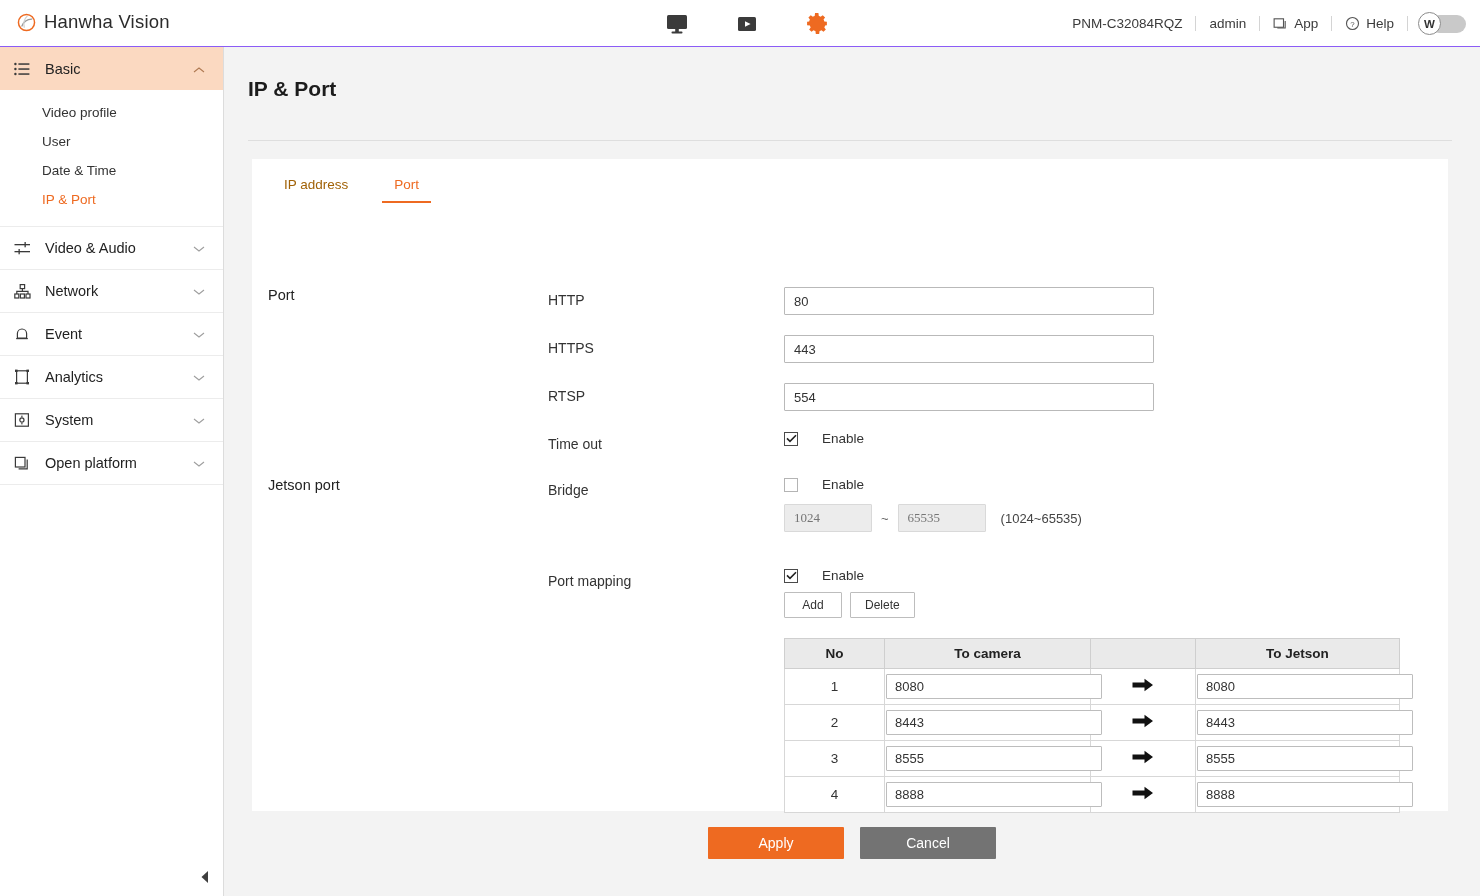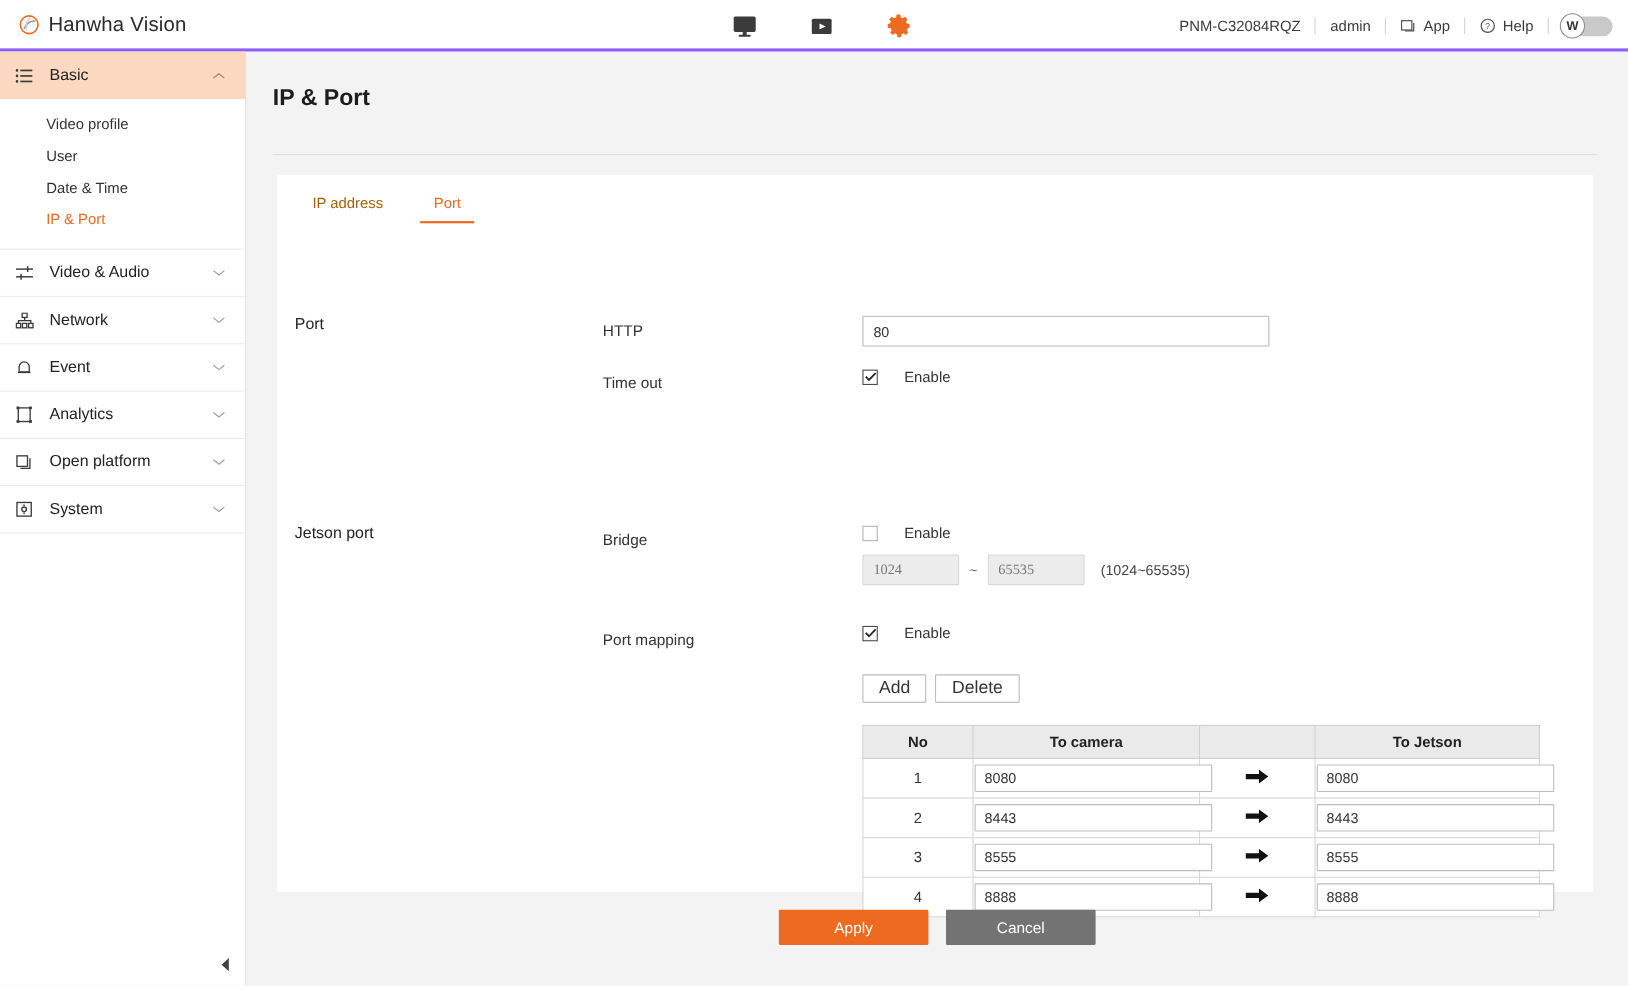--- a/index.html
+++ b/index.html
@@ -9,21 +9,21 @@
     font-family: "Liberation Sans", sans-serif;
     background: #f3f3f3;
     overflow: hidden;
   }
 
   
   .topbar {
     position: absolute; top: 0; left: 0;
     width: 1480px; height: 47px;
     background: #ffffff;
-    border-bottom: 3px solid #8b5cf6;
+    border-bottom: 1px solid #8b5cf6;
     display: flex; align-items: center;
   }
   .brand {
     position: absolute; left: 16px; top: 11px;
     display: flex; align-items: center; gap: 7px;
   }
   .brand-mark { width: 21px; height: 21px; display: block; }
   .brand-text {
     font-size: 18.5px; color: #2b2b2b; letter-spacing: .2px;
     font-weight: 400;
@@ -148,23 +148,22 @@
   .chk-label { font-size: 13.5px; color: #333; }
 
   .range-line { display: flex; align-items: center; gap: 9px; margin-top: 12px; }
   .range-dash { font-size: 13px; color: #666; }
   .range-hint { font-size: 13px; color: #444; margin-left: 6px; }
 
   .btn-line { display: flex; gap: 8px; margin-top: 9px; }
   .sbtn {
     min-width: 58px; height: 26px; padding: 0 14px;
     border: 1px solid #bdbdbd; background: #fff;
-    font-size: 16px; color: #333; cursor: pointer; border-radius: 1px;
+    font-size: 12px; color: #333; cursor: pointer; border-radius: 1px;
     font-family: "Liberation Sans", sans-serif;
-    margin-top: 21px;
   }
 
   table.pm {
     margin-top: 20px; border-collapse: collapse;
     width: 615px; table-layout: fixed;
   }
   table.pm th {
     background: #eaeaea; border: 1px solid #cfcfcf;
     font-size: 13.5px; color: #222; font-weight: 700;
     height: 30px; text-align: center;
@@ -356,42 +355,42 @@
     <span class="chev">
       <svg width="12" height="8" viewBox="0 0 12 8">
           <path d="M1 2 L6 6 L11 2" fill="none" stroke="#9e9e9e" stroke-width="1.1"></path>
         </svg>
     </span>
   </div>
 
   <div class="nav-group">
     <span class="gicon">
       <svg width="16" height="16" viewBox="0 0 16 16">
-        <rect x="1.4" y="2.4" width="9.6" height="9.6" fill="none" stroke="#3a3a3a" stroke-width="1.2"></rect>
-        <path d="M13.2 4.6 v9.2 H4.6" fill="none" stroke="#3a3a3a" stroke-width="1.2"></path>
-      </svg>
-    </span>
-    <span class="glabel">Open platform</span>
-    <span class="chev">
-      <svg width="12" height="8" viewBox="0 0 12 8">
-          <path d="M1 2 L6 6 L11 2" fill="none" stroke="#9e9e9e" stroke-width="1.1"></path>
-        </svg>
-    </span>
-  </div>
-
-  <div class="nav-group">
-    <span class="gicon">
-      <svg width="16" height="16" viewBox="0 0 16 16">
         <rect x="1.4" y="1.8" width="13" height="12.4" fill="none" stroke="#3a3a3a" stroke-width="1.2"></rect>
         <circle cx="7.9" cy="8" r="2.1" fill="none" stroke="#3a3a3a" stroke-width="1.2"></circle>
         <rect x="7.3" y="3.6" width="1.2" height="1.6" fill="#3a3a3a"></rect>
         <rect x="7.3" y="10.8" width="1.2" height="1.6" fill="#3a3a3a"></rect>
       </svg>
     </span>
     <span class="glabel">System</span>
+    <span class="chev">
+      <svg width="12" height="8" viewBox="0 0 12 8">
+          <path d="M1 2 L6 6 L11 2" fill="none" stroke="#9e9e9e" stroke-width="1.1"></path>
+        </svg>
+    </span>
+  </div>
+
+  <div class="nav-group">
+    <span class="gicon">
+      <svg width="16" height="16" viewBox="0 0 16 16">
+        <rect x="1.4" y="2.4" width="9.6" height="9.6" fill="none" stroke="#3a3a3a" stroke-width="1.2"></rect>
+        <path d="M13.2 4.6 v9.2 H4.6" fill="none" stroke="#3a3a3a" stroke-width="1.2"></path>
+      </svg>
+    </span>
+    <span class="glabel">Open platform</span>
     <span class="chev">
       <svg width="12" height="8" viewBox="0 0 12 8">
           <path d="M1 2 L6 6 L11 2" fill="none" stroke="#9e9e9e" stroke-width="1.1"></path>
         </svg>
     </span>
   </div>
 
   <div class="collapse-handle">
     <svg width="9" height="14" viewBox="0 0 9 14">
       <path d="M8 1 L1.5 7 L8 13 Z" fill="#3f3f3f"></path>
@@ -419,21 +418,33 @@
       <div class="sec-title">Port</div>
       <div class="rows">
 
         <div class="frow">
           <div class="flabel">HTTP</div>
           <div class="fctl">
             <input class="txt" type="text" value="80" style="">
           </div>
         </div>
 
-
+        <div class="frow">
+          <div class="flabel">HTTPS</div>
+          <div class="fctl">
+            <input class="txt" type="text" value="443" style="">
+          </div>
+        </div>
+
+        <div class="frow">
+          <div class="flabel">RTSP</div>
+          <div class="fctl">
+            <input class="txt" type="text" value="554" style="">
+          </div>
+        </div>
 
         <div class="frow">
           <div class="flabel">Time out</div>
           <div class="fctl">
             <div class="chk-line">
               <span class="chk">
                 <svg width="11" height="9" viewBox="0 0 11 9">
                   <path d="M1 4.4 L4 7.4 L10 1.2" fill="none" stroke="#222" stroke-width="1.6"></path>
                 </svg>
               </span>

